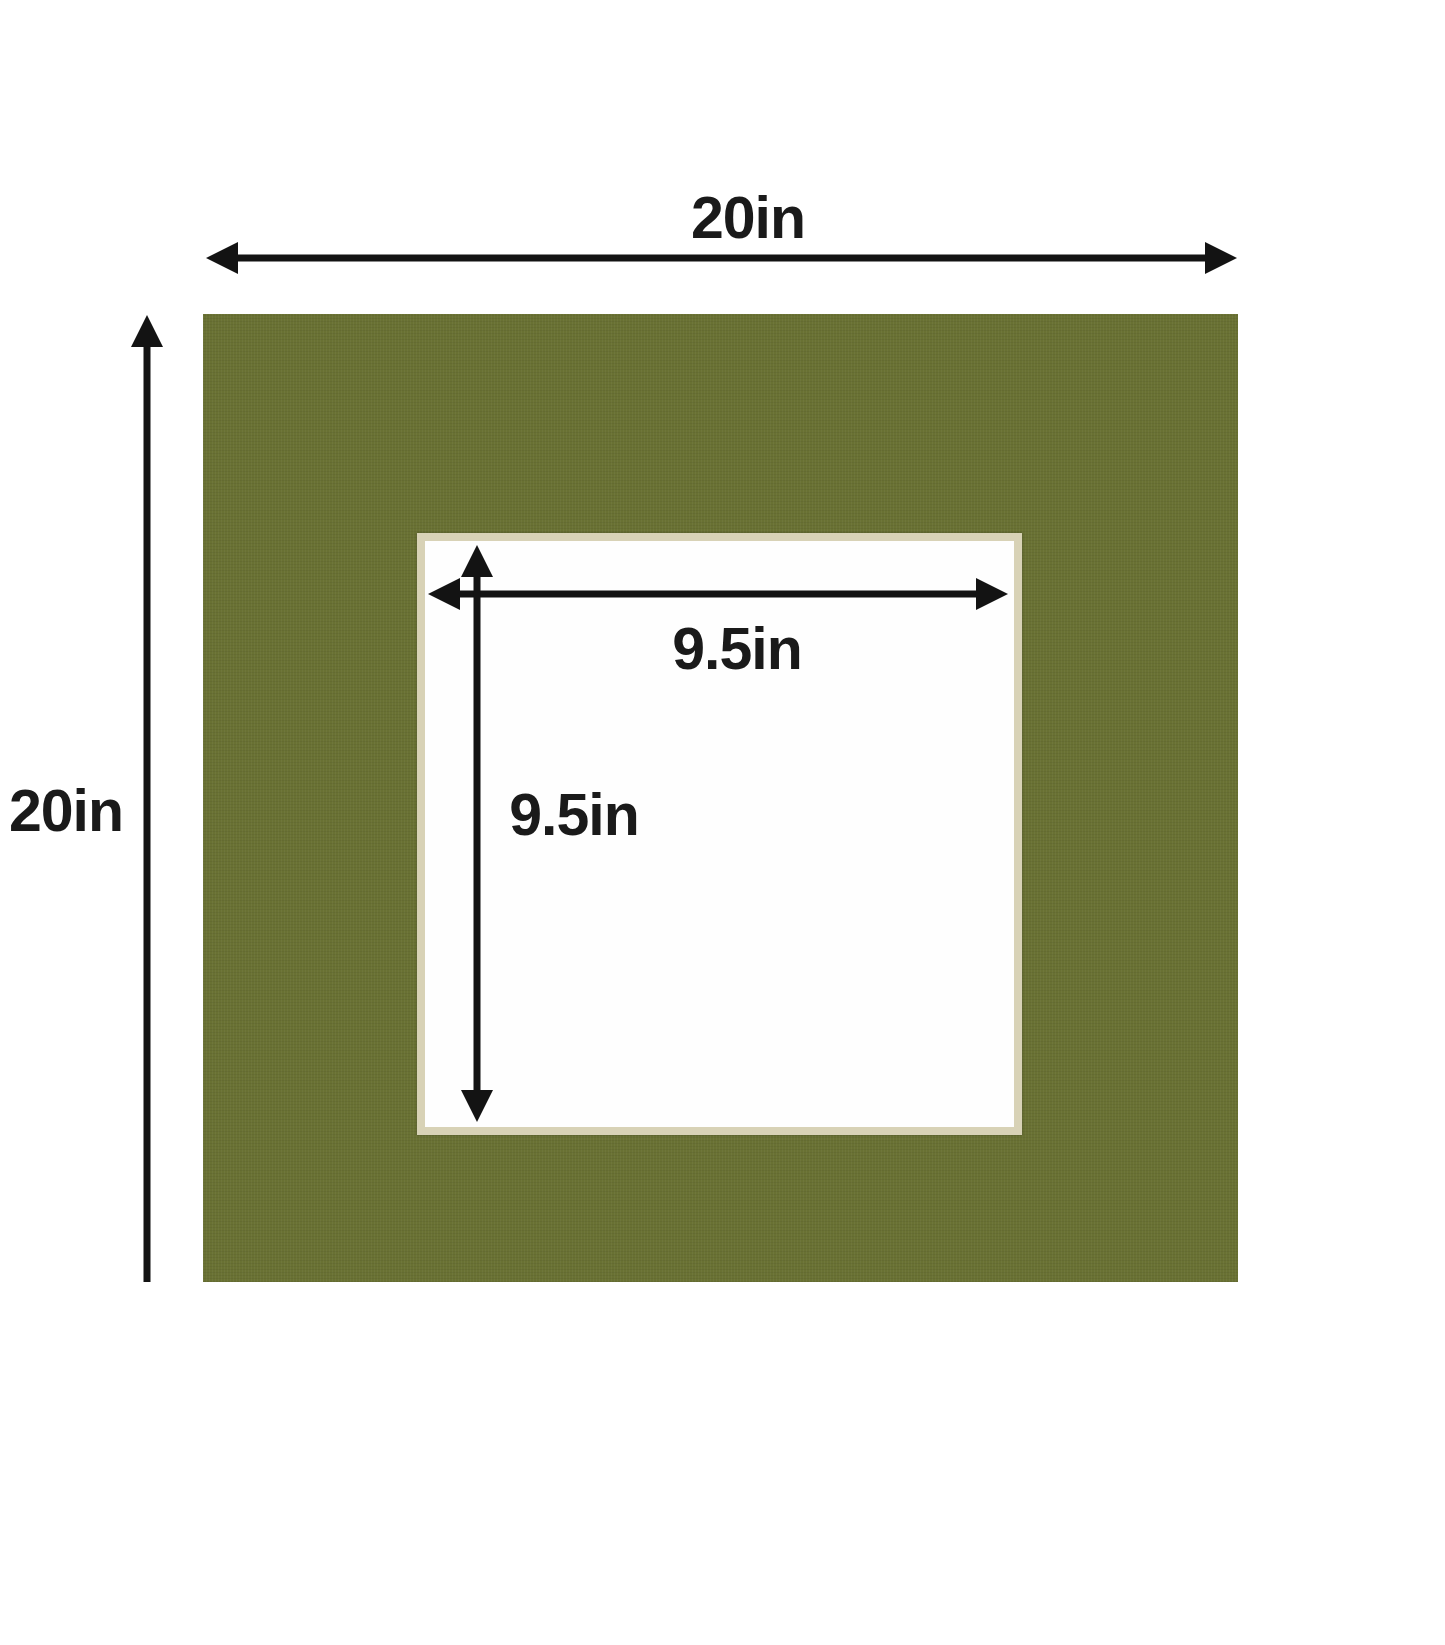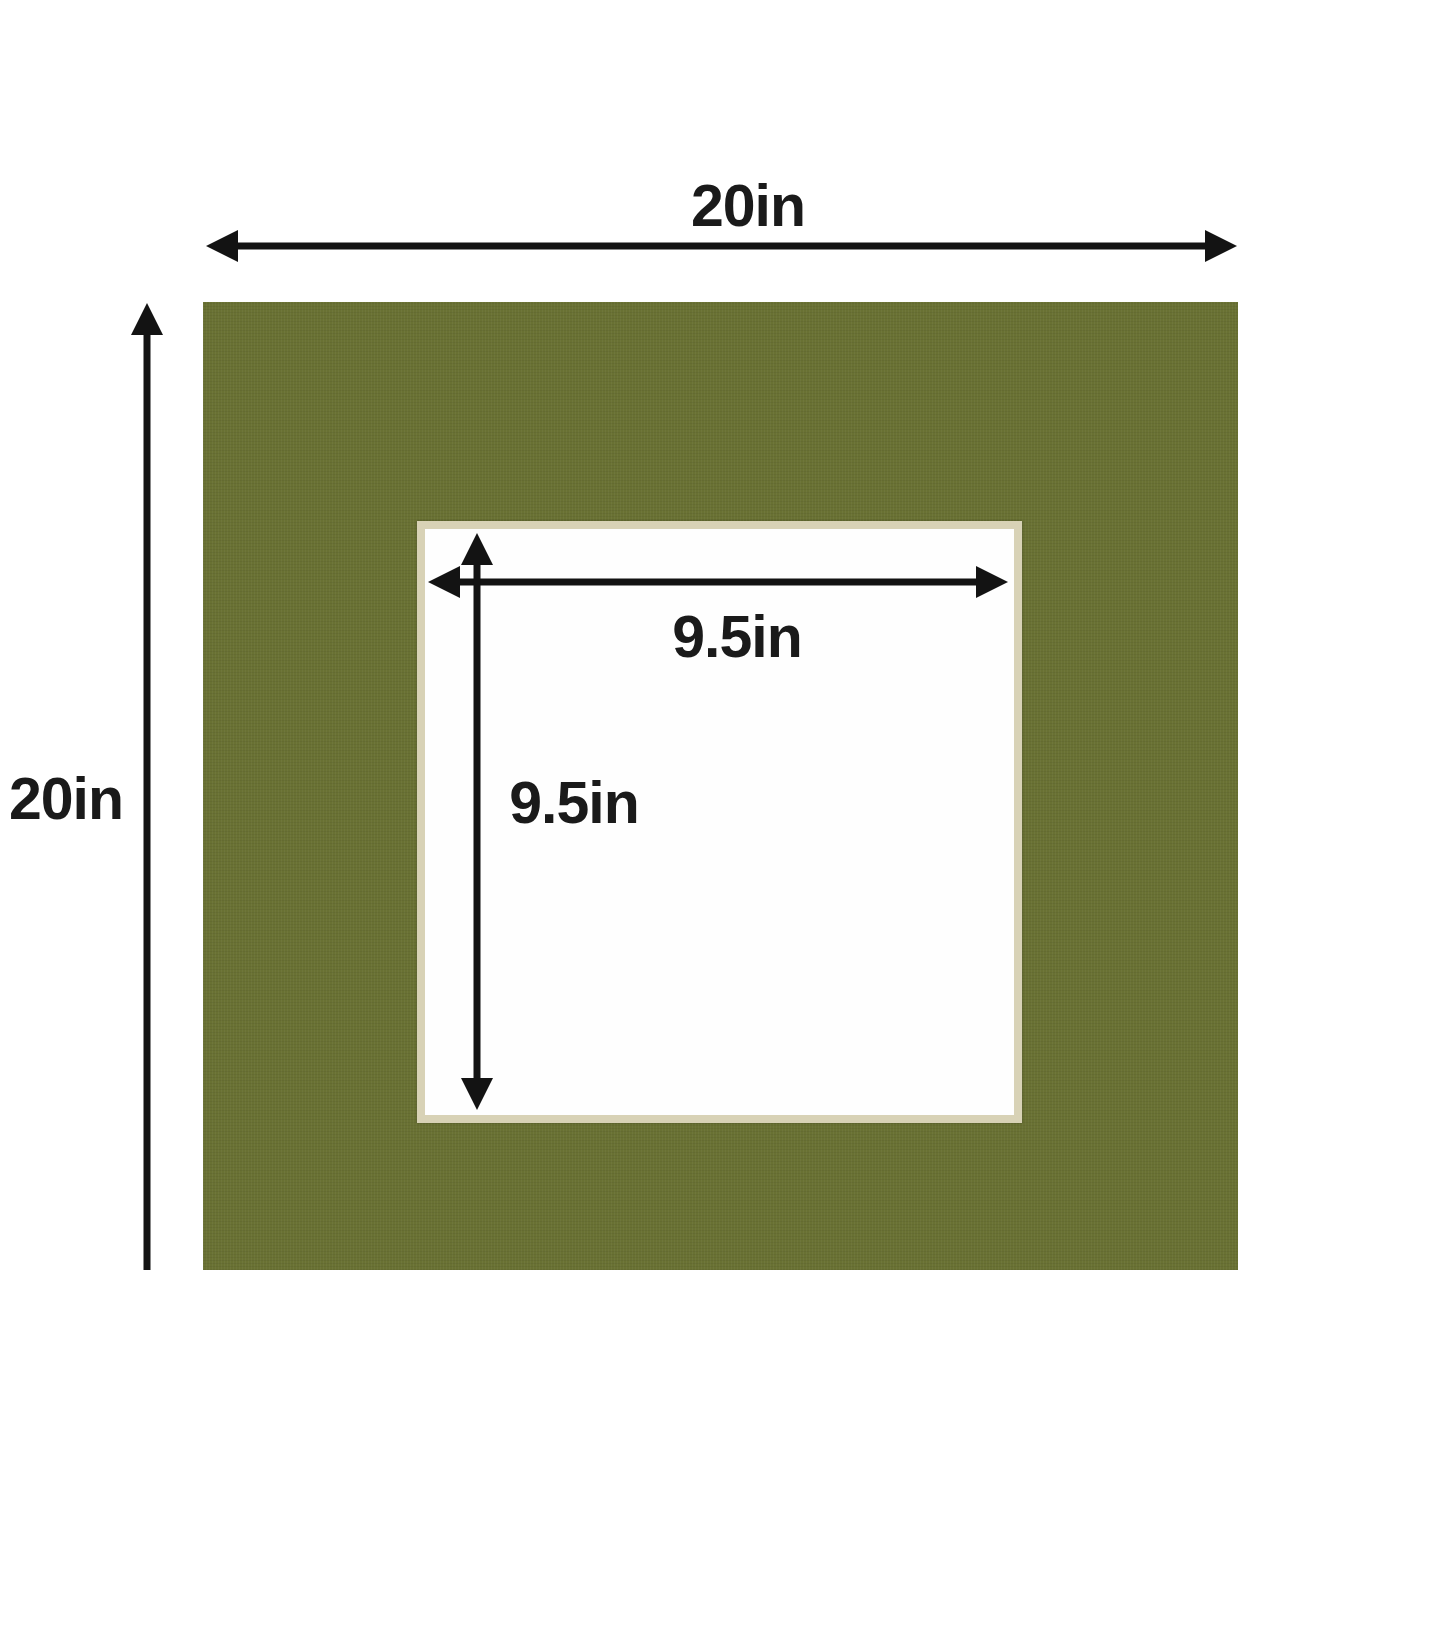--- a/index.html
+++ b/index.html
@@ -12,20 +12,21 @@
   }
   *{margin:0;padding:0;box-sizing:border-box;}
   html,body{background:var(--background);}
   .stage{
     position:relative;
     width:1445px;
     height:1270px;
     background:var(--background);
     overflow:hidden;
     font-family:"Liberation Sans", sans-serif;
+    margin-top:12px;
   }
   .mat{
     position:absolute;
     left:203px; top:302px;
     width:1035px; height:1040px;
     background-color:var(--mat);
     background-image:
       repeating-linear-gradient(0deg, rgba(0,0,0,0.05) 0 1px, transparent 1px 3px),
       repeating-linear-gradient(90deg, rgba(255,255,255,0.04) 0 1px, transparent 1px 3px);
   }

